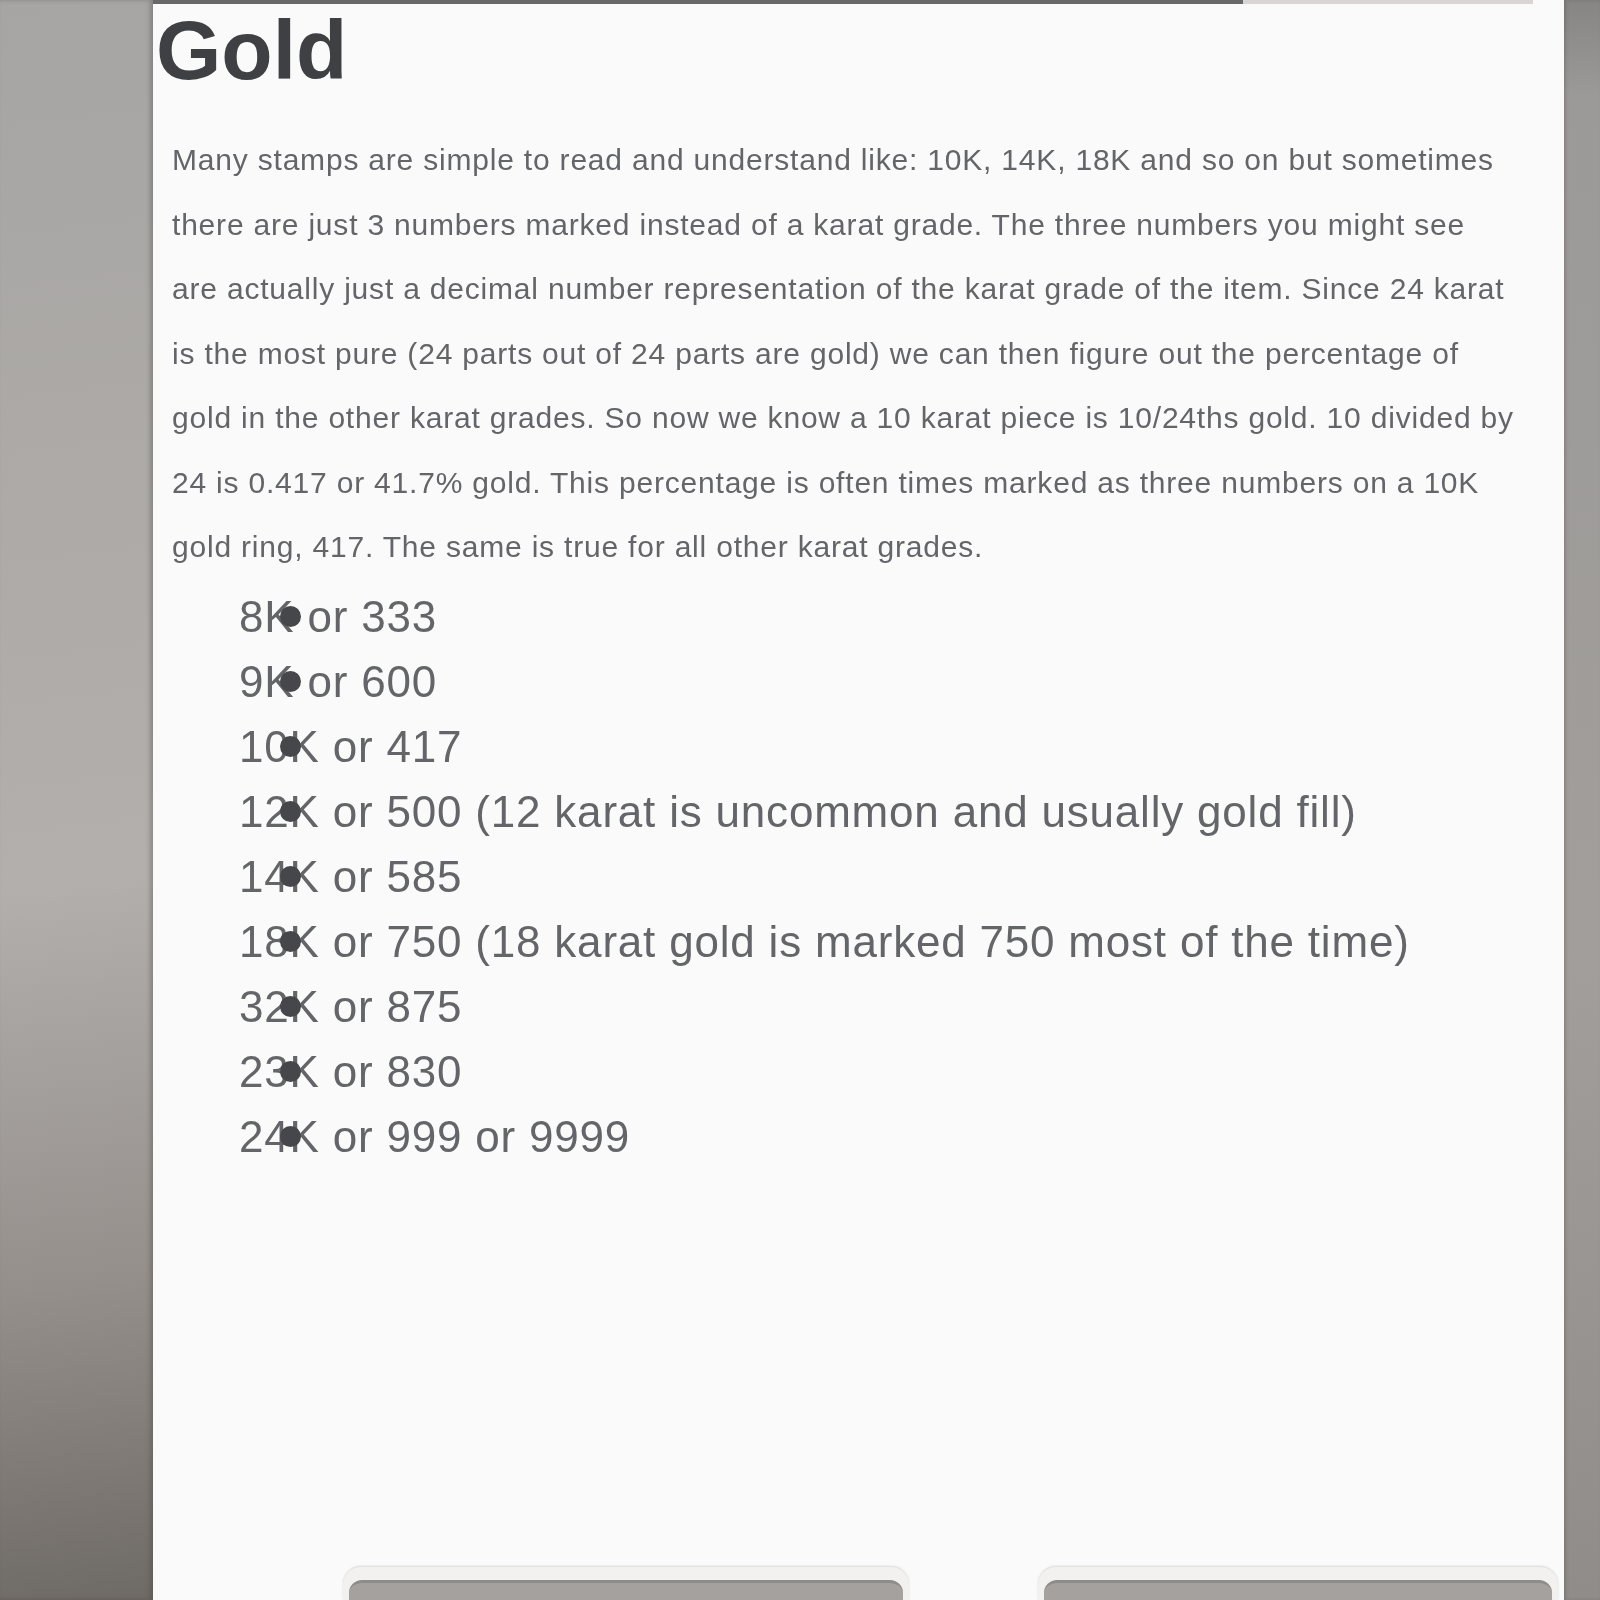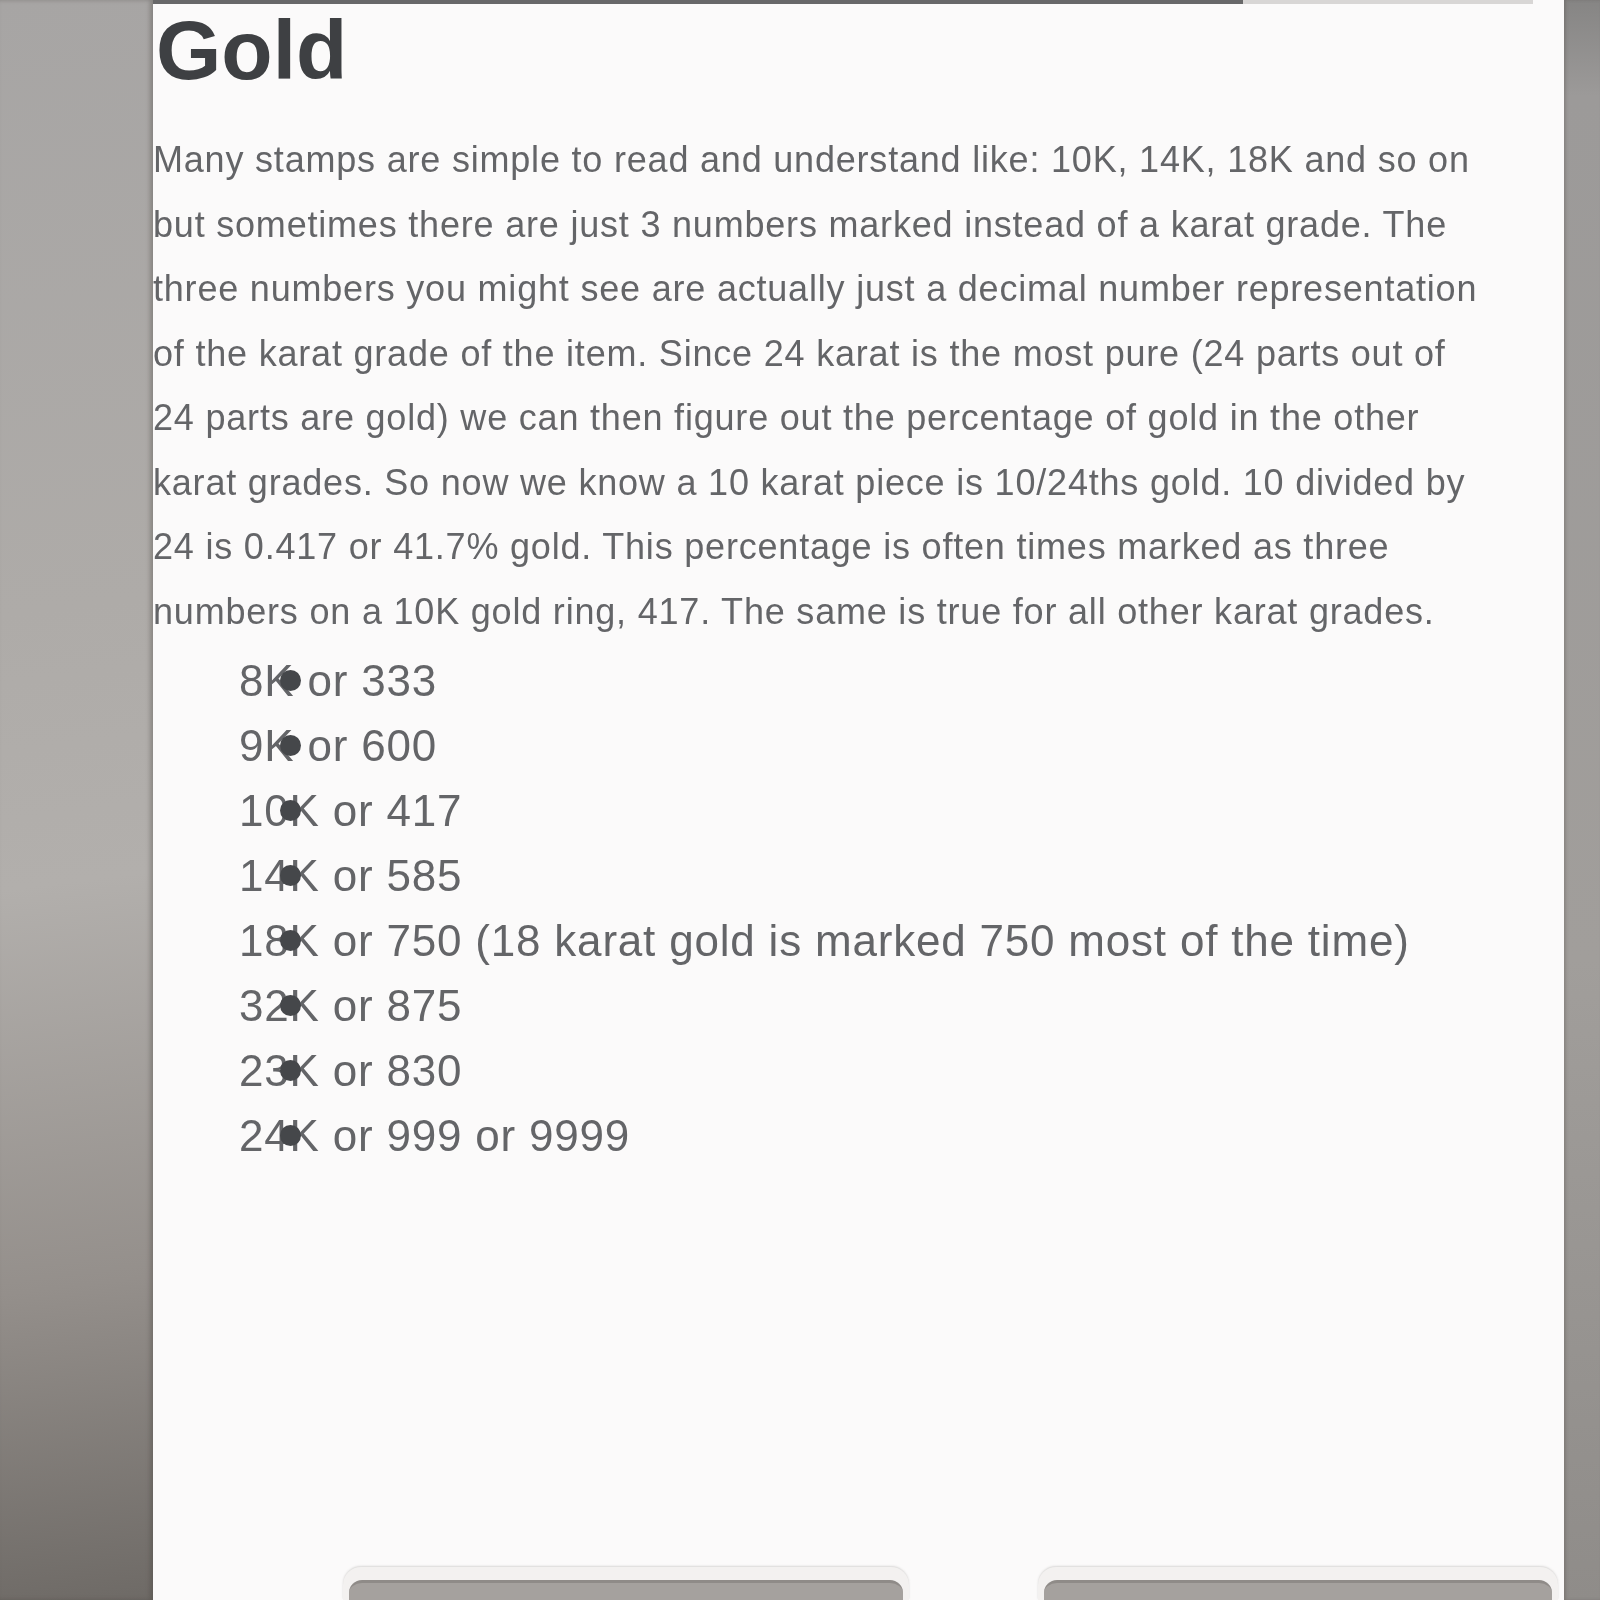--- a/index.html
+++ b/index.html
@@ -65,23 +65,23 @@
     margin: 0;
     padding: 6px 0 0 3px;
     font-size: 84px;
     font-weight: 700;
     line-height: 1.05;
     letter-spacing: 0px;
     color: var(--title, #3e4043);
   }
   .intro {
     margin: 34px 0 0 0;
-    padding-left: 0;
+    padding-left: 19px;
     width: 1345px;
-    font-size: 36px;
+    font-size: 30px;
     line-height: 64.5px;
     letter-spacing: 0.8px;
     color: var(--text, #646568);
   }
   ul.karat-list {
     margin: 4px 0 0 0;
     padding: 0;
     list-style: none;
     width: 1345px;
   }
@@ -152,20 +152,24 @@
         <li>
           <span class="bullet"></span>
           <span>9K or 600</span>
         </li>
 
         <li>
           <span class="bullet"></span>
           <span>10K or 417</span>
         </li>
 
+        <li>
+          <span class="bullet"></span>
+          <span>12K or 500 (12 karat is uncommon and usually gold fill)</span>
+        </li>
 
         <li>
           <span class="bullet"></span>
           <span>14K or 585</span>
         </li>
 
         <li>
           <span class="bullet"></span>
           <span>18K or 750 (18 karat gold is marked 750 most of the time)</span>
         </li>

